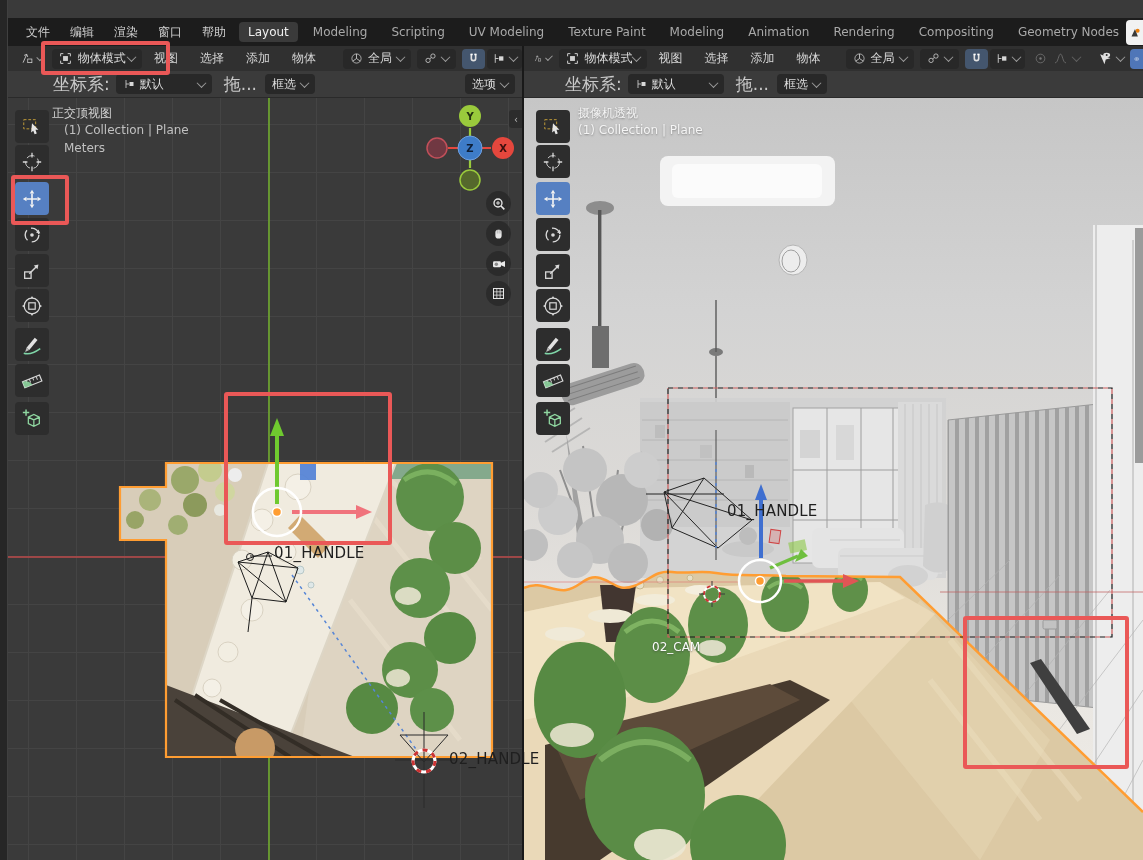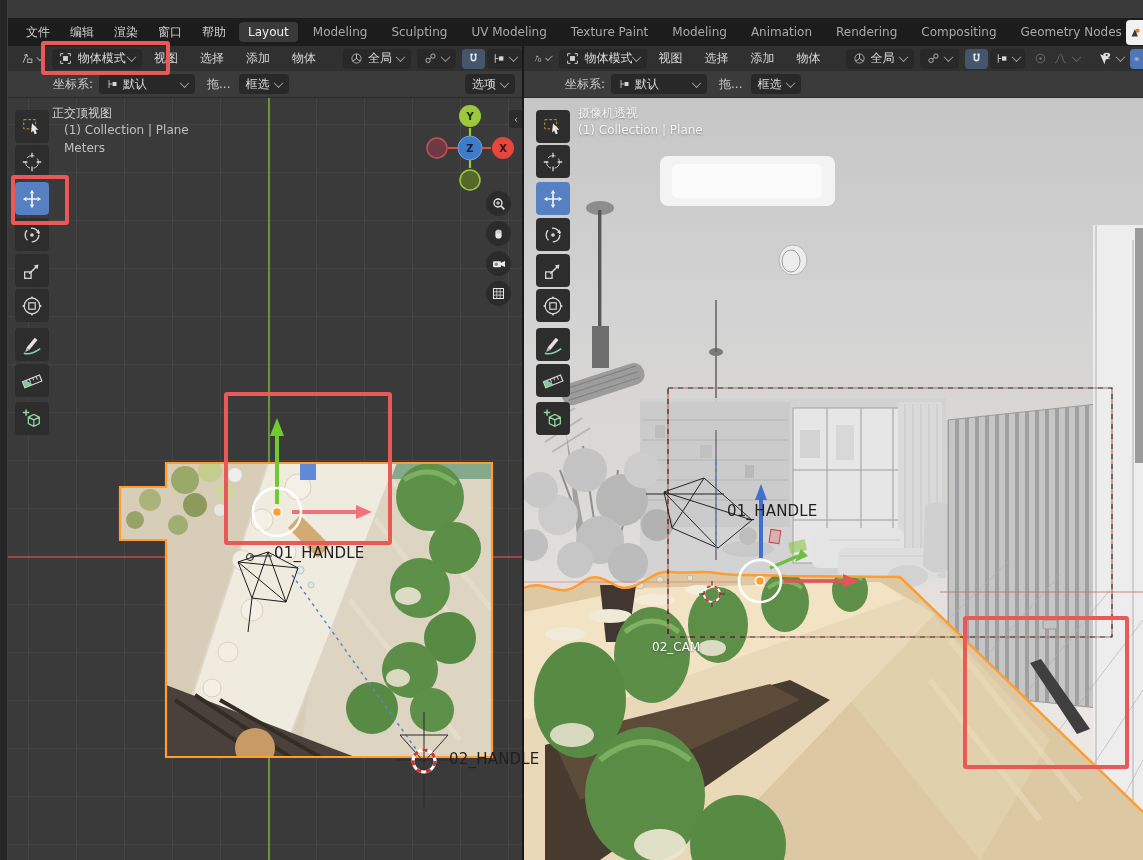--- a/index.html
+++ b/index.html
@@ -25,21 +25,21 @@
   .toolrow{top:71px;height:26px;background:#3b3b3b;z-index:5;display:flex;align-items:center;
            box-shadow:0 1px 0 #2a2a2a;}
   #toolrow-l{left:7px;width:515px;} #toolrow-r{left:524px;width:619px;}
   .pill{display:inline-flex;align-items:center;background:#282828;border-radius:4px;height:20px;
         padding:0 7px;color:#dcdcdc;font-size:12px;white-space:nowrap;}
   .pill.hl{background:#44566e;}
   .pill.dim{opacity:.45;background:transparent;}
   .chev{width:6px;height:6px;border-right:1.4px solid #9a9a9a;border-bottom:1.4px solid #9a9a9a;
         transform:rotate(45deg) translate(-1px,-1px);display:inline-block;margin-left:5px;}
   .hmenu{font-size:12px;color:#d6d6d6;margin:0 11px;white-space:nowrap;}
-  .lbl{font-size:12px;color:#c9c9c9;white-space:nowrap;}
+  .lbl{font-size:17px;color:#c9c9c9;white-space:nowrap;}
   
   #canvas-l{left:7px;top:97px;width:517px;height:763px;z-index:1;background-color:#3a3a3a;
     background-image:linear-gradient(#444 1px,transparent 1px),linear-gradient(90deg,#444 1px,transparent 1px);
     background-size:48px 48px;background-position:21px 27px;}
   #axis-y{left:268px;top:97px;width:2px;height:763px;background:rgba(109,165,47,.85);z-index:2;}
   #axis-x{left:7px;top:556px;width:517px;height:2px;background:rgba(181,74,74,.8);z-index:2;}
   #canvas-r{left:524px;top:97px;width:619px;height:763px;z-index:1;
     background:linear-gradient(180deg,#c6c6c6 0%,#d3d3d3 28%,#dcdad7 52%,#e9e6e1 75%,#efece7 100%);}
   #vsep{left:522px;top:46px;width:2px;height:814px;background:#191919;z-index:8;}
   #scene{left:0;top:0;z-index:3;pointer-events:none;}
@@ -190,21 +190,21 @@
         <use href="#i-blender"></use>
       </svg>
     <span class="menu">文件</span>
     <span class="menu">编辑</span>
     <span class="menu">渲染</span>
     <span class="menu">窗口</span>
     <span class="menu">帮助</span>
     <div style="width:14px"></div>
     <span class="tab active">Layout</span>
     <span class="tab">Modeling</span>
-    <span class="tab">Sculpting</span>
+    <span class="tab">Scripting</span>
     <span class="tab">UV Modeling</span>
     <span class="tab">Texture Paint</span>
     <span class="tab">Modeling</span>
     <span class="tab">Animation</span>
     <span class="tab">Rendering</span>
     <span class="tab">Compositing</span>
     <span class="tab">Geometry Nodes</span>
     <span class="tab">Scripting</span>
 
   </div>

